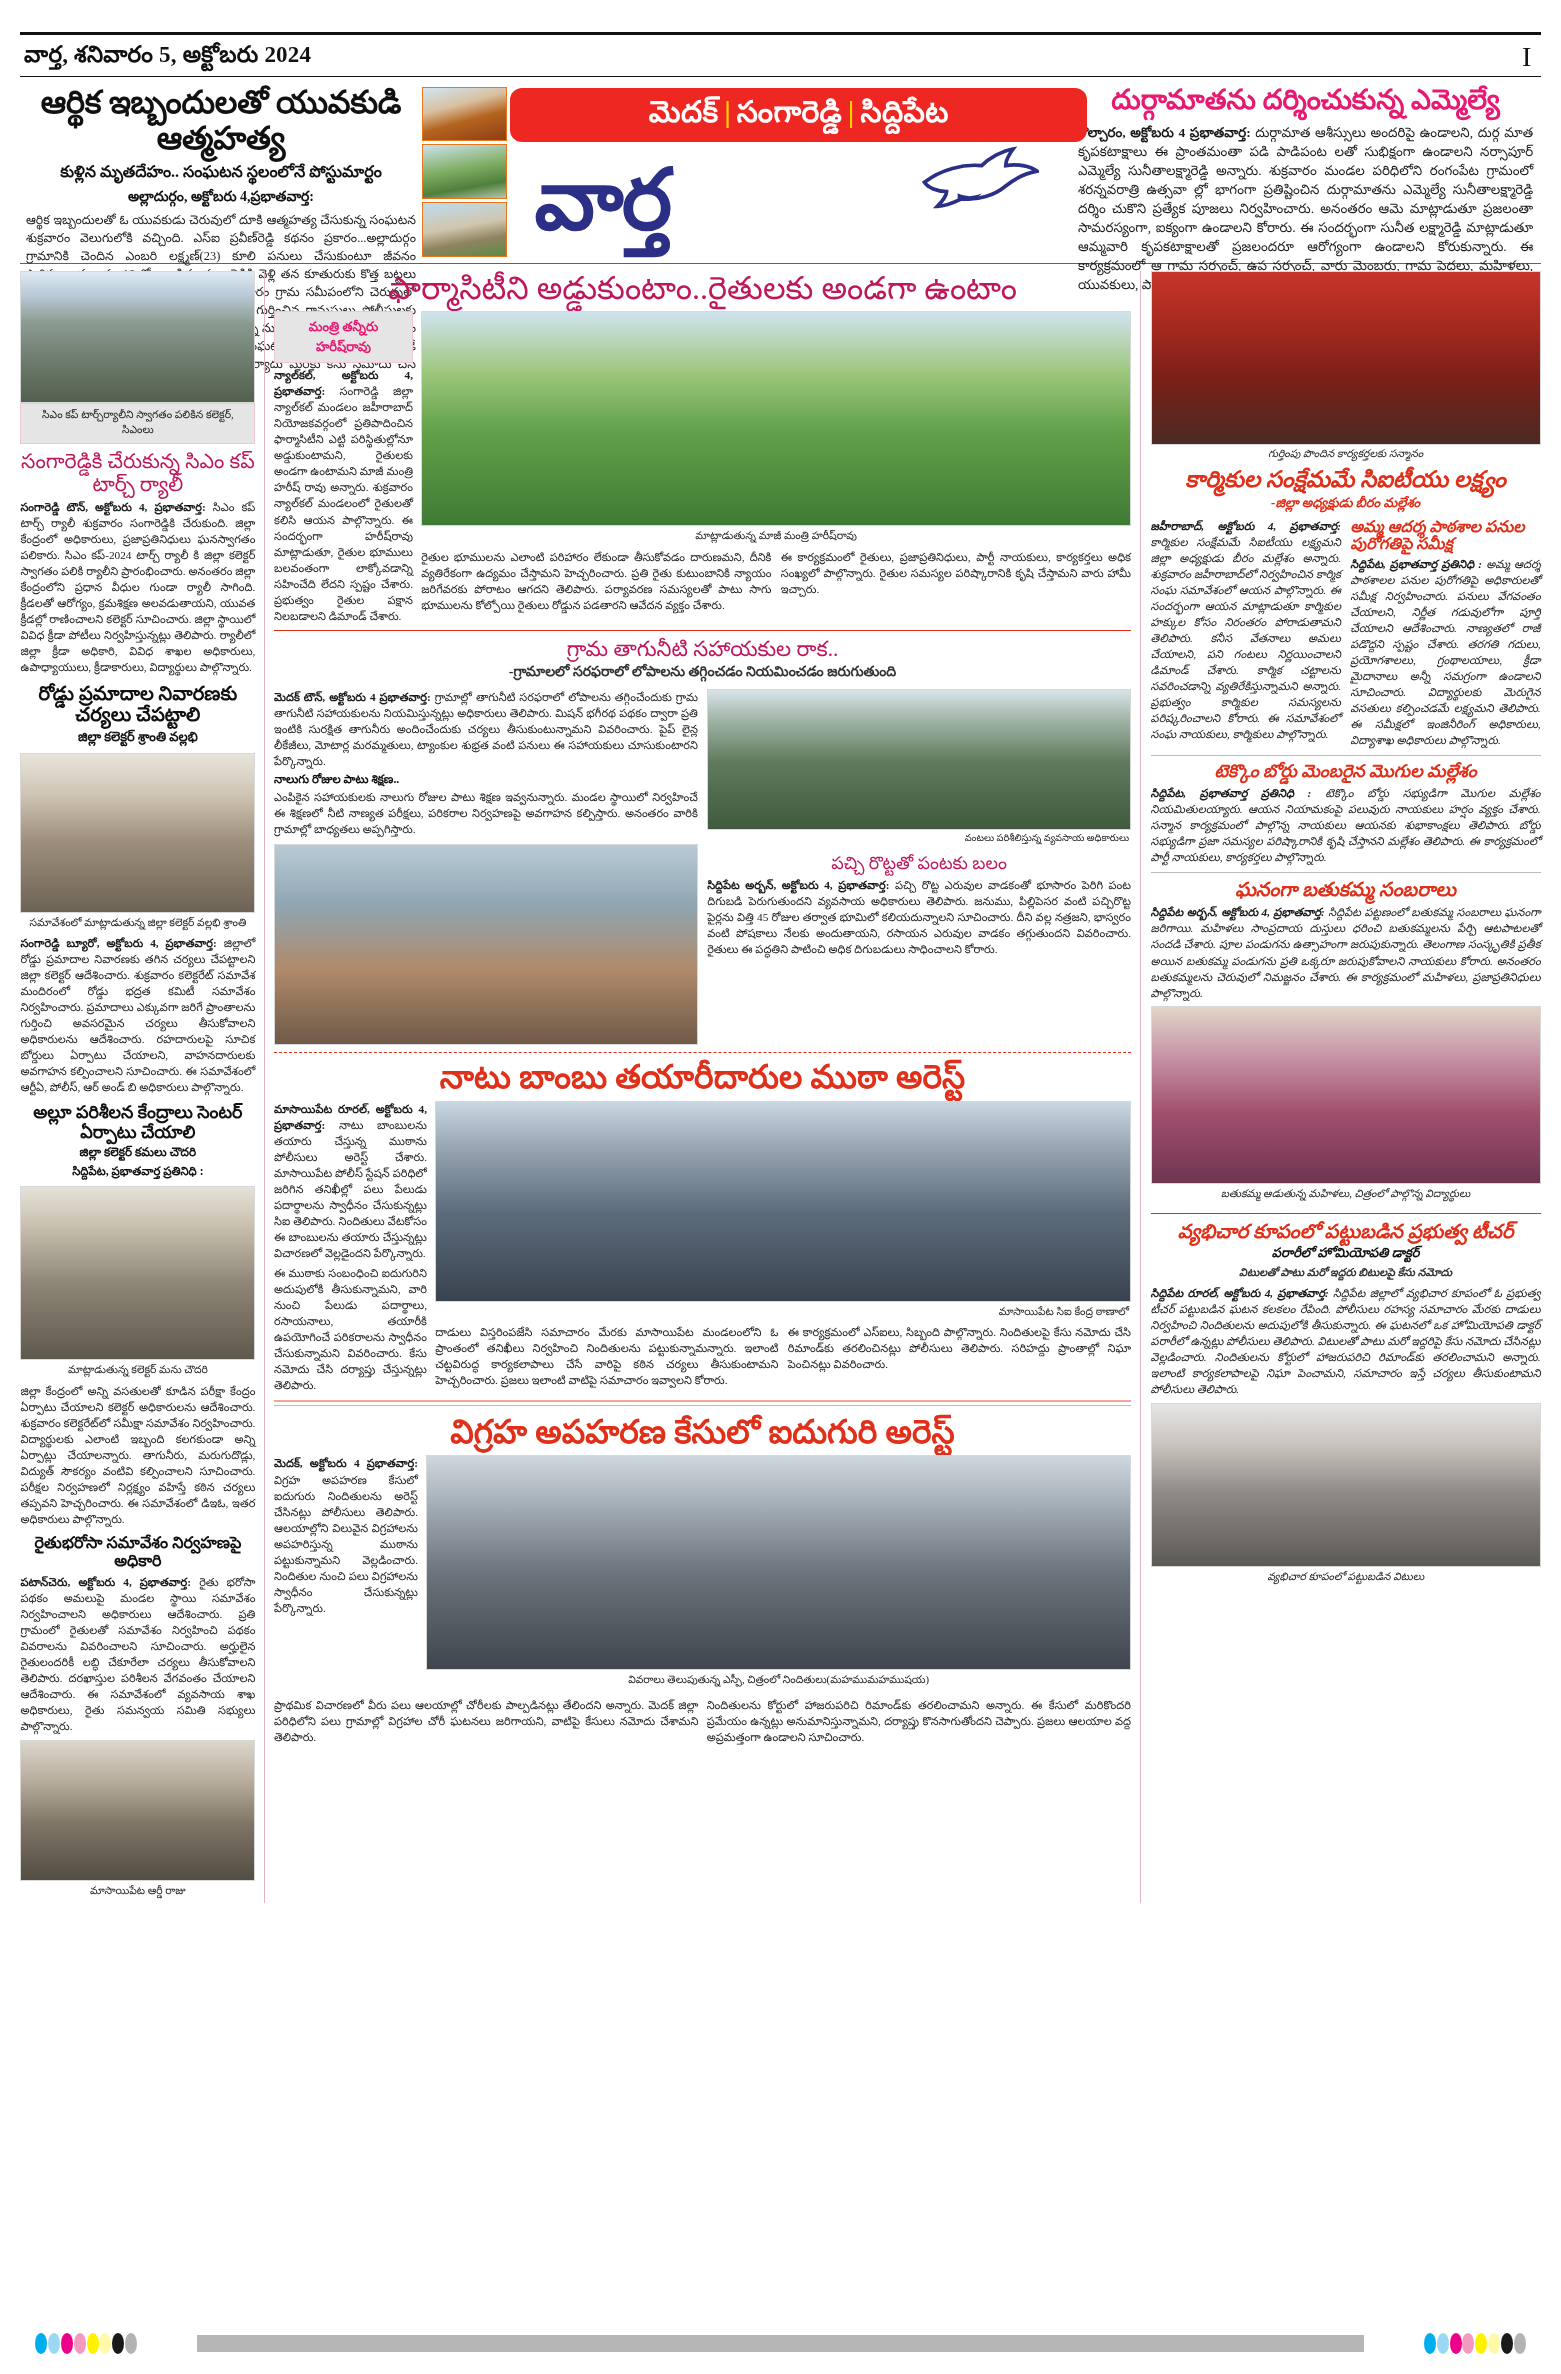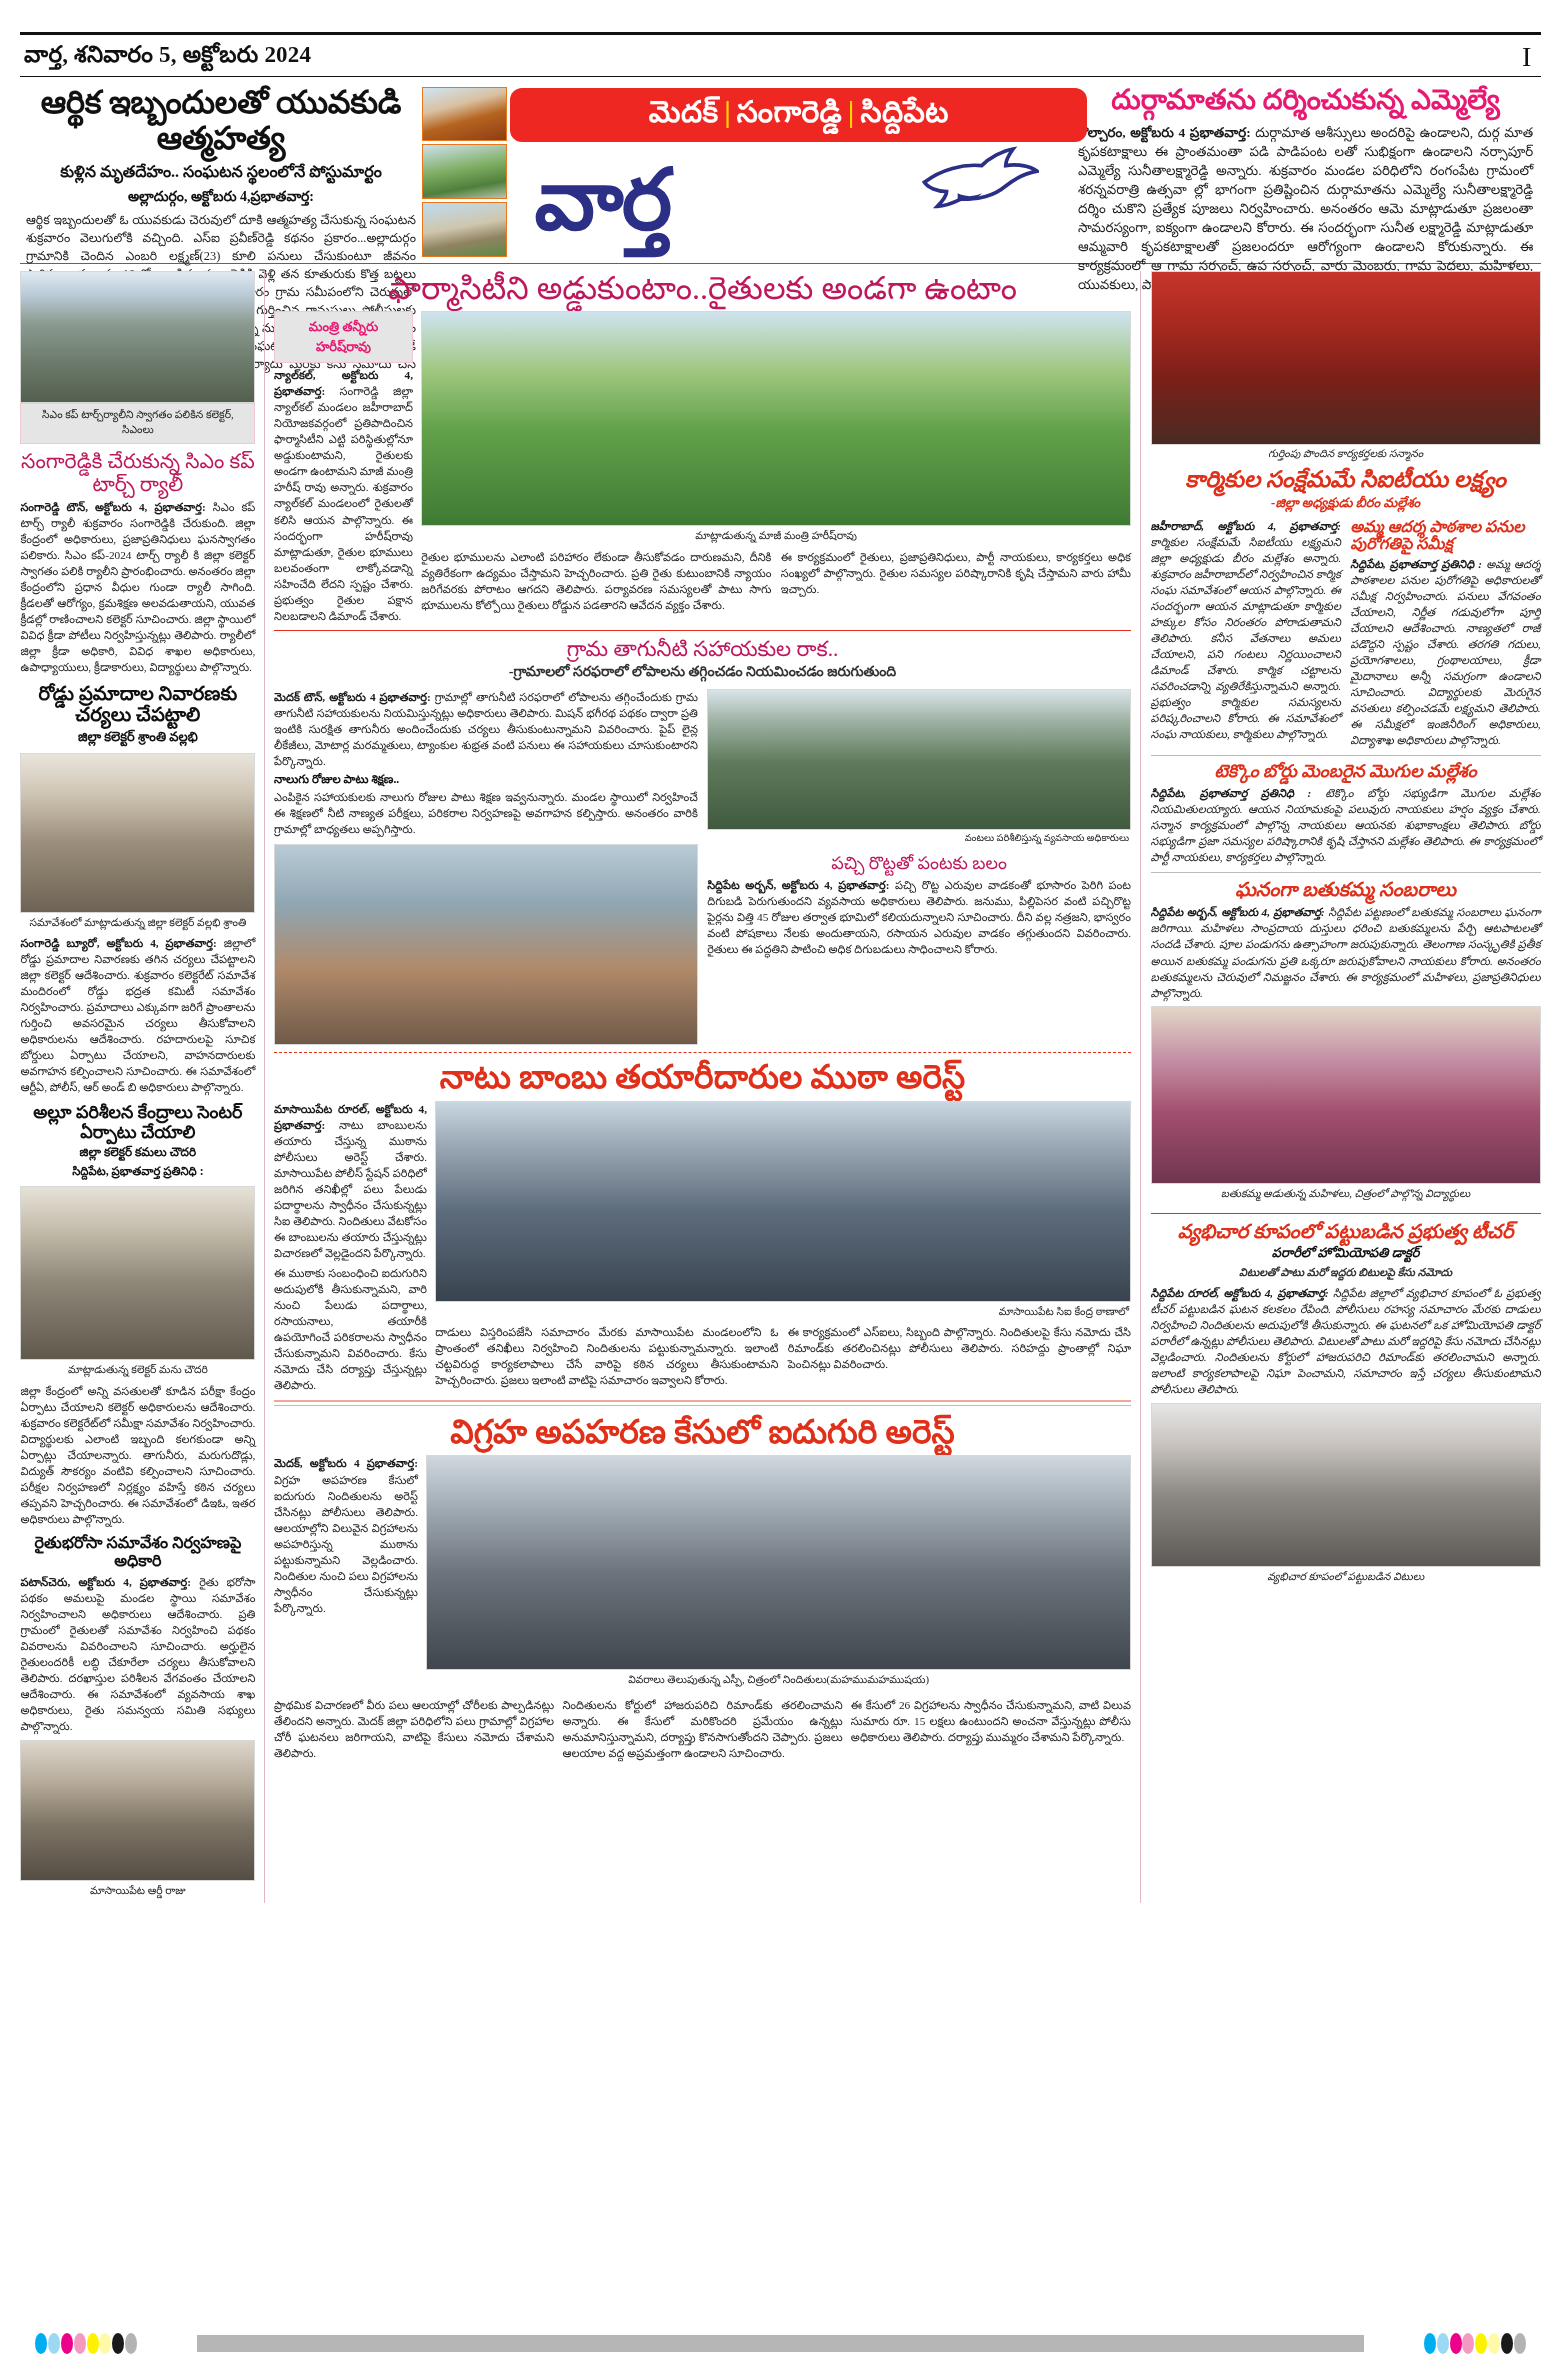--- a/index.html
+++ b/index.html
@@ -242,21 +242,20 @@
           <div class="col-body tiny"><span class="dl">మెదక్, అక్టోబరు 4 ప్రభాతవార్త:</span> <span>విగ్రహ అపహరణ కేసులో ఐదుగురు నిందితులను అరెస్ట్ చేసినట్లు పోలీసులు తెలిపారు. ఆలయాల్లోని విలువైన విగ్రహాలను అపహరిస్తున్న ముఠాను పట్టుకున్నామని వెల్లడించారు. నిందితుల నుంచి పలు విగ్రహాలను స్వాధీనం చేసుకున్నట్లు పేర్కొన్నారు.</span></div>
         </div>
         <div style="flex:2.5">
           <div class="ph p-arrest" style="height:213px"></div>
           <div class="caption" style="text-align:center">వివరాలు తెలుపుతున్న ఎస్పీ, చిత్రంలో నిందితులు(మహముమహముషయ)</div>
         </div>
       </div>
       <div class="three" style="margin-top:3.7px">
         <div class="col-body tiny">ప్రాథమిక విచారణలో వీరు పలు ఆలయాల్లో చోరీలకు పాల్పడినట్లు తేలిందని అన్నారు. మెదక్ జిల్లా పరిధిలోని పలు గ్రామాల్లో విగ్రహాల చోరీ ఘటనలు జరిగాయని, వాటిపై కేసులు నమోదు చేశామని తెలిపారు.</div>
         <div class="col-body tiny">నిందితులను కోర్టులో హాజరుపరిచి రిమాండ్‌కు తరలించామని అన్నారు. ఈ కేసులో మరికొందరి ప్రమేయం ఉన్నట్లు అనుమానిస్తున్నామని, దర్యాప్తు కొనసాగుతోందని చెప్పారు. ప్రజలు ఆలయాల వద్ద అప్రమత్తంగా ఉండాలని సూచించారు.</div>
-        <div class="col-body tiny">ఈ కేసులో 26 విగ్రహాలను స్వాధీనం చేసుకున్నామని, వాటి విలువ సుమారు రూ. 15 లక్షలు ఉంటుందని అంచనా వేస్తున్నట్లు పోలీసు అధికారులు తెలిపారు. దర్యాప్తు ముమ్మరం చేశామని పేర్కొన్నారు.</div>
       </div>
     </div>
 
     <div class="colR">
 
       <div class="ph p-stage" style="height:172px"></div>
       <div class="caption">గుర్తింపు పొందిన కార్యకర్తలకు సన్మానం</div>
 
       <div class="hl-red" style="font-size:23px">కార్మికుల సంక్షేమమే సిఐటీయు లక్ష్యం</div>
       <div class="sub-center" style="font-size:13px;color:#e0301a">-జిల్లా అధ్యక్షుడు బీరం మల్లేశం</div>

